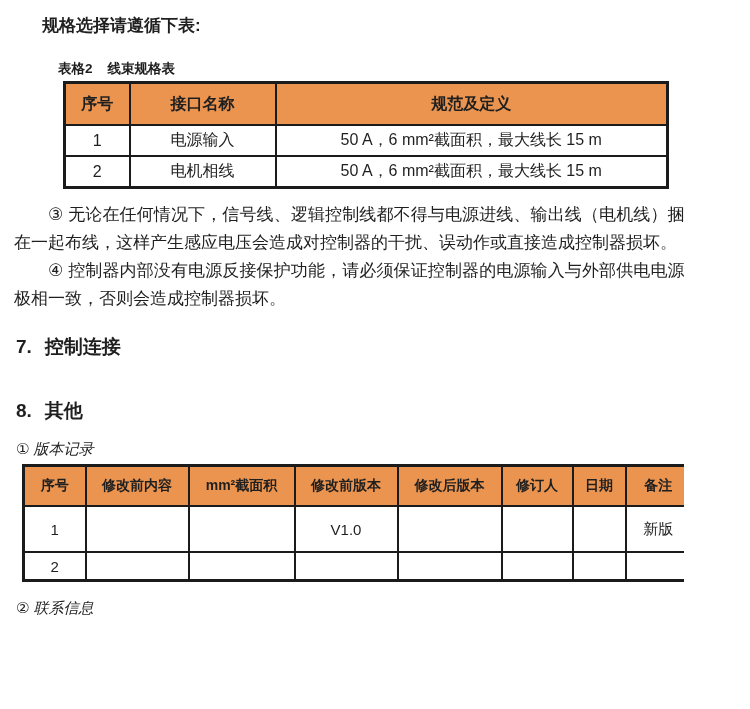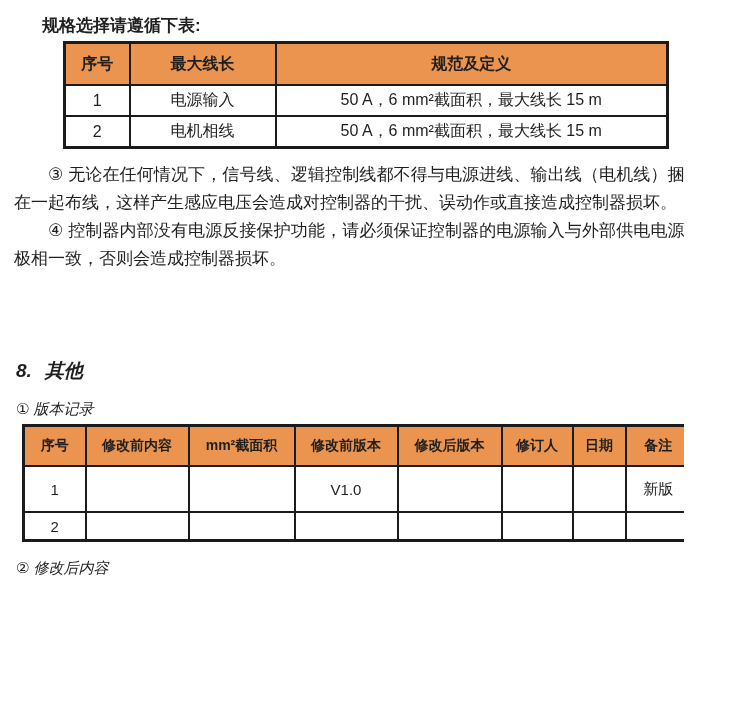--- a/index.html
+++ b/index.html
@@ -13,69 +13,71 @@
   .caption-title{margin-left:15px;}
   table{border-collapse:collapse;table-layout:fixed;}
   .spec-table{margin:3px 0 0 63px;width:603px;border:3px solid #1b1b1b;}
   .spec-table th,.spec-table td{border:2px solid #1b1b1b;text-align:center;vertical-align:middle;padding:0;}
   .spec-table th{background:var(--hdr,#EA944F);height:40px;font-size:16px;font-weight:bold;}
   .spec-table td{height:29px;font-size:16px;font-weight:normal;}
   .spec-table td.name-cell{font-weight:normal;}
   .note{width:722px;margin:12px 0 0 14px;font-size:17px;line-height:28px;text-indent:2em;text-align:justify;}
   .note+.note{margin-top:0;}
   .sec-heading{margin:22px 0 0 16px;font-size:19px;font-weight:bold;line-height:24px;}
-  .sec-heading.gap{margin-top:86px;font-style:italic;}
+  .sec-heading.gap{margin-top:40px;}
   .sec-title{margin-left:13px;}
   .subhead{margin:16px 0 0 16px;font-size:15px;line-height:20px;font-style:italic;}
   .version-table{margin:5px 0 0 22px;width:668px;border:3px solid #1b1b1b;}
   .version-table th,.version-table td{border:2px solid #1b1b1b;text-align:center;vertical-align:middle;padding:0;overflow:hidden;}
   .version-table th{background:var(--hdr,#EA944F);height:38px;font-size:14px;font-weight:bold;}
   .version-table td{font-size:15px;font-weight:normal;}
   .version-table tr.row-1 td{height:44px;}
   .version-table tr.row-2 td{height:26px;}
   .contact{margin-top:16px;}
 </style>
 </head>
 <body>
 
 <div class="page">
 
   <p class="intro">规格选择请遵循下表:</p>
 
+  <p class="caption"><span>表格2</span><span class="caption-title">线束规格表</span></p>
 
   <table class="spec-table">
     <colgroup>
         <col style="width:65px">
         <col style="width:146px">
         <col style="width:392px">
       </colgroup>
     <thead>
       <tr>
         <th>序号</th>
-        <th>最大线长</th>
+        <th>接口名称</th>
         <th>规范及定义</th>
       </tr>
     </thead>
     <tbody>
       <tr>
         <td>1</td>
         <td class="name-cell">电源输入</td>
         <td>50 A，6 mm²截面积，最大线长 15 m</td>
       </tr>
       <tr>
         <td>2</td>
         <td class="name-cell">电机相线</td>
         <td>50 A，6 mm²截面积，最大线长 15 m</td>
       </tr>
     </tbody>
   </table>
 
   <p class="note">③ 无论在任何情况下，信号线、逻辑控制线都不得与电源进线、输出线（电机线）捆绑混合在一起布线，这样产生感应电压会造成对控制器的干扰、误动作或直接造成控制器损坏。</p>
   <p class="note">④ 控制器内部没有电源反接保护功能，请必须保证控制器的电源输入与外部供电电源的正负极相一致，否则会造成控制器损坏。</p>
 
+  <h2 class="sec-heading"><span>7.</span><span class="sec-title">控制连接</span></h2>
 
   <h2 class="sec-heading gap"><span>8.</span><span class="sec-title">其他</span></h2>
 
   <p class="subhead">① 版本记录</p>
 
   <table class="version-table">
     <colgroup>
       <col style="width:62px">
         <col style="width:103px">
         <col style="width:106px">
@@ -114,15 +116,15 @@
         <td></td>
         <td></td>
         <td></td>
         <td></td>
         <td></td>
         <td></td>
       </tr>
     </tbody>
   </table>
 
-  <p class="subhead contact">② 修改后内容</p>
+  <p class="subhead contact">② 联系信息</p>
 
 </div>
 
 </body></html>

